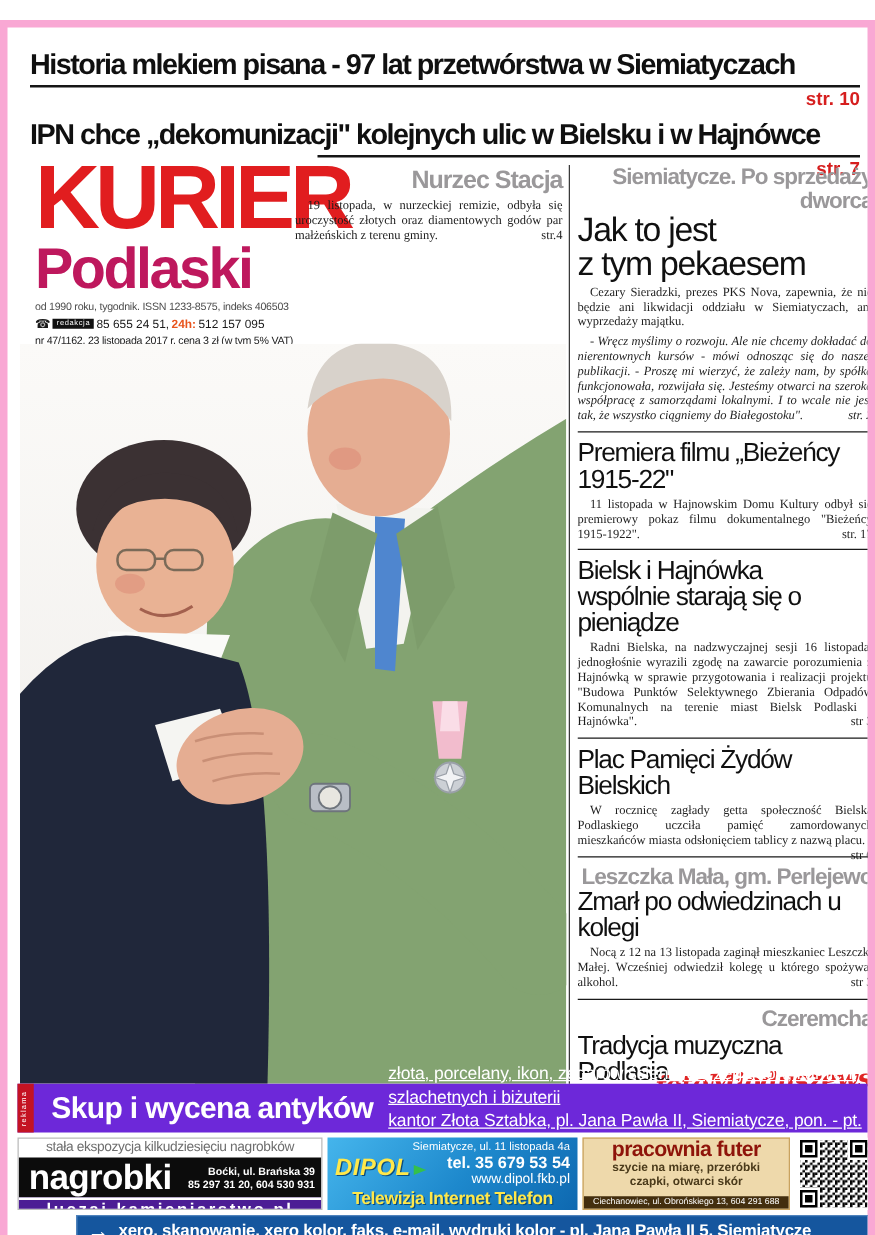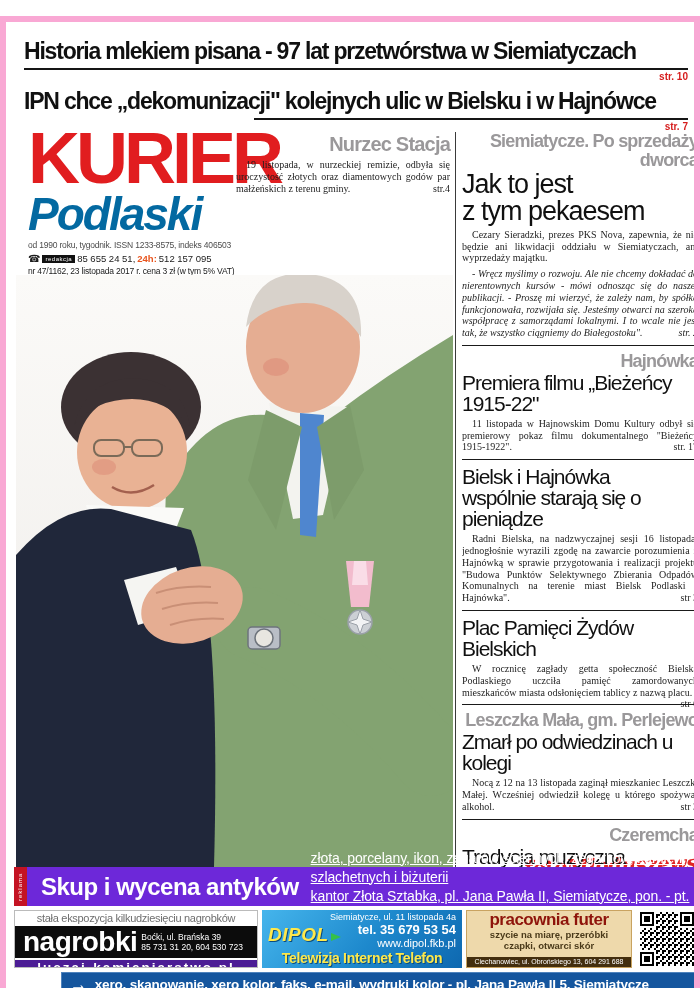--- a/index.html
+++ b/index.html
@@ -6,28 +6,28 @@
   html,body { background:#ffffff; }
   body { font-family:"Liberation Sans", sans-serif; }
   .page { position:relative; width:700px; height:988px; margin:16px auto; background:#fff;
           border:6px solid #f9a8d4; overflow:hidden; }
 
   
   .topbar { position:absolute; left:18px; top:16px; width:664px; }
   .th-text { font-weight:bold; color:#101010; font-size:23px; letter-spacing:-1.2px;
              white-space:nowrap; font-family:"Liberation Sans",sans-serif; }
   .th-rule { border-bottom:2px solid #151515; margin-top:3px; }
-  .th-ref { display:block; text-align:right; color:#d61e1e; font-size:10px; font-weight:bold; margin-top:1px; }
+  .th-ref { display:block; text-align:right; color:#d61e1e; font-size:15px; font-weight:bold; margin-top:1px; }
   .th2 { margin-top:6px; }
   .th2 .th-rule { margin-left:230px; }
 
   
   .masthead { position:absolute; left:22px; top:103px; width:225px; }
   .kurier { color:#e11d1f; font-size:72px; font-weight:bold; letter-spacing:-4px; line-height:0.92; }
-  .podlaski { color:#0369a1; font-size:46px; font-weight:bold; letter-spacing:-2px; line-height:1.0;font-style:italic; }
+  .podlaski { color:#be185d; font-size:46px; font-weight:bold; letter-spacing:-2px; line-height:1.0; }
   .issn { font-size:8.5px; color:#4c4c4c; margin-top:3px; letter-spacing:-0.2px; white-space:nowrap; }
   .phone-line { font-size:9.5px; color:#1a1a1a; margin-top:3px; white-space:nowrap; display:flex; align-items:center; gap:2px;}
   .phone-icon { font-size:10px; }
   .phone-label { background:#111; color:#fff; font-size:6px; padding:1px 3px; letter-spacing:0.5px; }
   .h24 { color:#e8541d; font-weight:bold; }
   .issue-line { font-size:8.5px; color:#1a1a1a; margin-top:2px; white-space:nowrap; letter-spacing:-0.2px; }
   .site-row { display:flex; align-items:flex-end; margin-top:1px; white-space:nowrap; }
   .site { color:#e11d1f; font-size:23px; font-weight:bold; letter-spacing:-1px; }
   .bignum { color:#c4c4c4; font-size:58px; font-weight:bold; line-height:0.78; letter-spacing:-3px; margin-left:3px; }
 
@@ -65,21 +65,21 @@
   .band-title { font-size:24px; font-weight:bold; letter-spacing:-0.5px; padding:0 12px 0 14px; white-space:nowrap; }
   .band-right { flex:1; font-size:14px; line-height:1.35; padding-right:6px; letter-spacing:-0.1px;text-decoration:underline; }
 
   
   .ads-row { position:absolute; left:8px; top:888px; width:684px; height:58px; display:flex; gap:4px; }
   .ad { position:relative; overflow:hidden; }
   .ad-nagrobki { width:244px; background:#fff; border:1px solid #bbb; display:flex; flex-direction:column; }
   .nag-top { font-size:11px; color:#6e6e6e; text-align:center; line-height:15px; letter-spacing:-0.3px; white-space:nowrap;}
   .nag-mid { background:#0c0c0c; color:#fff; display:flex; align-items:center; flex:1; }
   .nag-word { font-size:28px; font-weight:bold; padding:0 4px 0 8px; letter-spacing:-0.5px; }
-  .nag-addr { flex:1; font-size:8.5px; line-height:1.2; padding-right:5px; font-weight:normal; }
+  .nag-addr { flex:1; font-size:8.5px; text-align:right; line-height:1.2; padding-right:5px; font-weight:bold; }
   .nag-bot { background:#4c1d95; color:#fff; font-size:13.5px; text-align:center; letter-spacing:2px;
              border-top:2px solid #fff; line-height:16px; font-weight:bold; white-space:nowrap;}
   .ad-dipol { width:200px; background:linear-gradient(130deg,#45b5ec 0%, #1d88cc 55%, #0e68b0 100%);
               color:#fff; padding:2px 6px 2px 6px; }
   .dip-city { font-size:9px; text-align:right; white-space:nowrap; }
   .dip-logo { position:absolute; left:6px; top:14px; color:#ffe84a; font-size:19px; font-weight:bold;
               font-style:italic; text-shadow:1px 1px 0 #0a4c80; letter-spacing:0.5px;}
   .dip-swoosh { display:inline-block; width:0; height:0; border-left:10px solid #35c04a;
                 border-top:4px solid transparent; border-bottom:4px solid transparent; margin-left:2px;}
   .dip-tel { font-size:13px; font-weight:bold; text-align:right; white-space:nowrap; }
@@ -213,21 +213,20 @@
 z tym pekaesem</div>
       <p class="body-text">Cezary Sieradzki, prezes PKS Nova, zapewnia, że nie będzie ani likwidacji oddziału w Siemiatyczach, ani wyprzedaży majątku.</p>
       <p class="body-text quote">
         <span>- Wręcz myślimy o rozwoju. Ale nie chcemy dokładać do nierentownych kursów - mówi odnosząc się do naszej publikacji. - Proszę mi wierzyć, że zależy nam, by spółka funkcjonowała, rozwijała się. Jesteśmy otwarci na szeroką współpracę z samorządami lokalnymi. I to wcale nie jest tak, że wszystko ciągniemy do Białegostoku".</span>
         <span class="pref">str. 2</span>
       </p>
     </article>
     <div class="rule"></div>
 
     <article class="art a2">
-      <div class="art-kicker">Hajnówka</div>
       <div class="art-headline">Premiera filmu „Bieżeńcy 1915-22"</div>
       <p class="body-text">
         <span>11 listopada w Hajnowskim Domu Kultury odbył się premierowy pokaz filmu dokumentalnego "Bieżeńcy 1915-1922".</span>
         <span class="pref">str. 17</span>
       </p>
     </article>
     <div class="rule"></div>
 
     <article class="art a3">
       <div class="art-headline">Bielsk i Hajnówka
@@ -276,21 +275,21 @@
   </div>
 
   <div class="ads-row">
 
     <div class="ad ad-nagrobki">
       <div class="nag-top">stała ekspozycja kilkudziesięciu nagrobków</div>
       <div class="nag-mid">
         <span class="nag-word">nagrobki</span>
         <span class="nag-addr">
           <span>Boćki, ul. Brańska 39</span><br>
-          <span>85 731 31 20, 604 530 723</span>
+          <span>85 297 31 20, 604 530 931</span>
         </span>
       </div>
       <div class="nag-bot">luczaj-kamieniarstwo.pl</div>
     </div>
 
     <div class="ad ad-dipol">
       <div class="dip-city">Siemiatycze, ul. 11 listopada 4a</div>
       <div class="dip-logo"><span>DIPOL</span><span class="dip-swoosh"></span></div>
       <div class="dip-tel">tel. 35 679 53 54</div>
       <div class="dip-www">www.dipol.fkb.pl</div>

